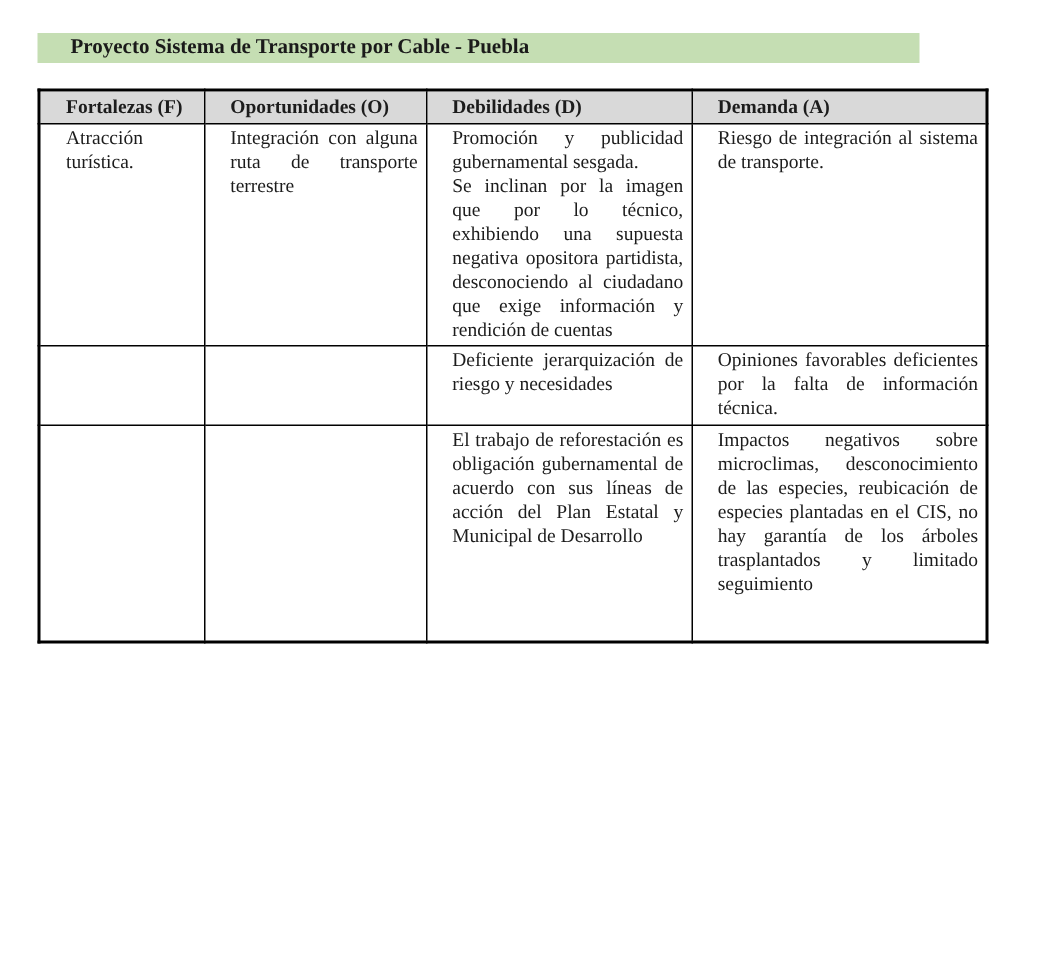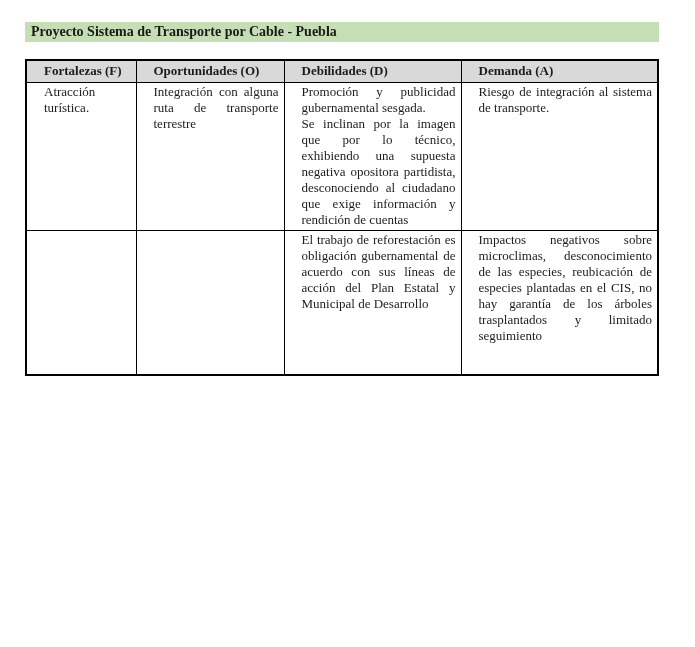--- a/index.html
+++ b/index.html
@@ -10,26 +10,26 @@
   }
   *{box-sizing:border-box;margin:0;padding:0;}
   html,body{background:#ffffff;}
   body{
     width:695px;height:647px;overflow:hidden;
     font-family:"Liberation Serif","DejaVu Serif",serif;
     color:var(--text);
   }
   .page{position:relative;width:695px;height:647px;padding:22px 0 0 25px;}
   .title-bar{
-    width:634px;
+    width:588px;
     background:var(--title-bg);
     font-weight:bold;
     font-size:14px;
     line-height:20px;
-    padding:0 6px;
+    padding:0 22px;
     color:#1a1a1a;
   }
   table.swot{
     margin-top:17px;
     width:632px;
     border-collapse:collapse;
     table-layout:fixed;
     border:2px solid var(--border);
   }
   table.swot th, table.swot td{
@@ -83,20 +83,26 @@
       </tr>
     </thead>
     <tbody>
       <tr style="height:134px;">
         <td>Atracción turística.</td>
         <td>Integración con alguna ruta de transporte terrestre</td>
         <td>Promoción y publicidad gubernamental sesgada.
 Se inclinan por la imagen que por lo técnico, exhibiendo una supuesta negativa opositora partidista, desconociendo al ciudadano que exige información y rendición de cuentas</td>
         <td>Riesgo de integración al sistema de transporte.</td>
       </tr>
+      <tr style="height:53px;">
+        <td></td>
+        <td></td>
+        <td>Deficiente jerarquización de riesgo y necesidades</td>
+        <td>Opiniones favorables deficientes por la falta de información técnica.</td>
+      </tr>
       <tr style="height:144px;">
         <td></td>
         <td></td>
         <td>El trabajo de reforestación es obligación gubernamental de acuerdo con sus líneas de acción del Plan Estatal y Municipal de Desarrollo</td>
         <td>Impactos negativos sobre microclimas, desconocimiento de las especies, reubicación de especies plantadas en el CIS, no hay garantía de los árboles trasplantados y limitado seguimiento</td>
       </tr>
     </tbody>
   </table>
 
 </div>

